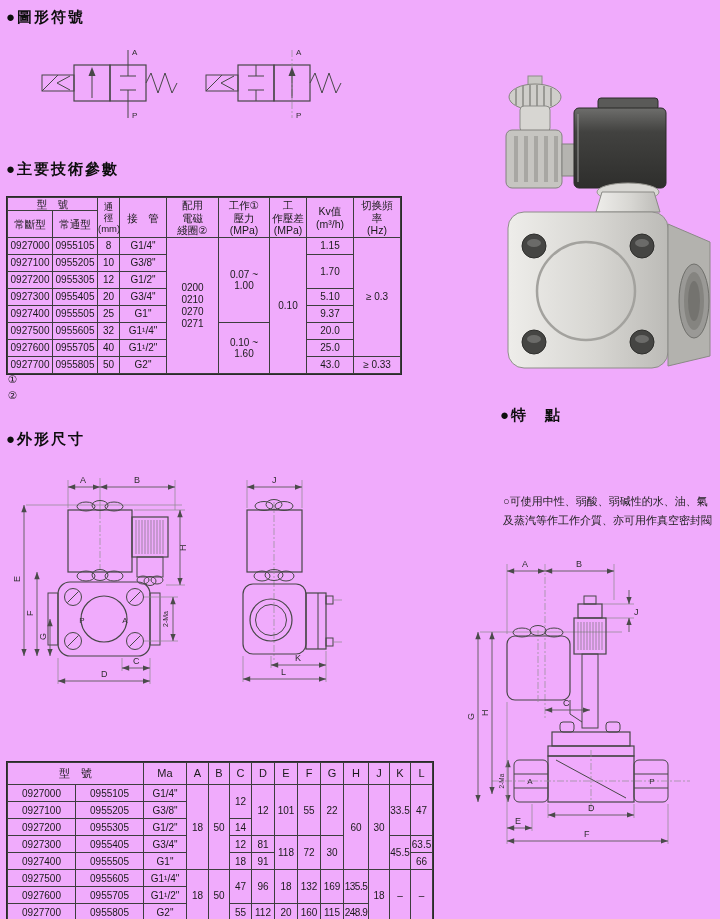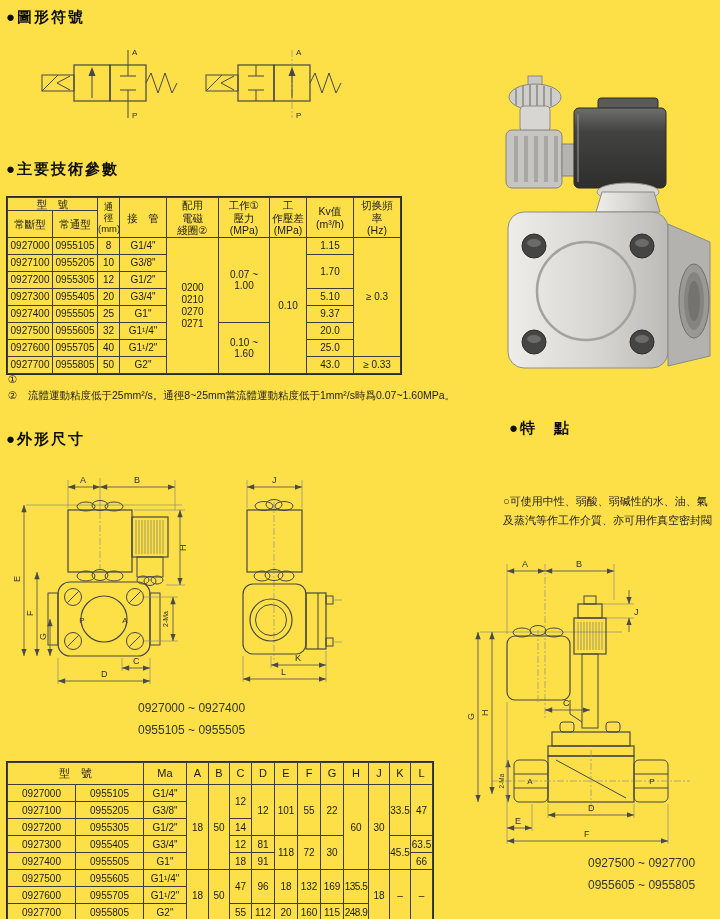--- a/index.html
+++ b/index.html
@@ -1,16 +1,16 @@
 <!DOCTYPE html>
 <html><head>
 <meta charset="utf-8">
 <style>
   html,body{margin:0;padding:0;background:#e9e7e2;}
-  .page{position:relative;width:720px;height:919px;margin:0 auto;background:#fde047;
+  .page{position:relative;width:720px;height:919px;margin:0 auto;background:#f0abfc;
         font-family:"Liberation Sans","DejaVu Sans",sans-serif;color:#1c1c1c;overflow:hidden;}
   .sec-heading{position:absolute;font-size:15px;font-weight:bold;color:#0e0e0e;letter-spacing:2px;white-space:pre;}
   
   table.tech{position:absolute;left:7px;top:197px;width:393px;border-collapse:collapse;table-layout:fixed;}
   table.tech th,table.tech td{border:1px solid #3d3d3d;font-weight:normal;text-align:center;
         vertical-align:middle;padding:0;white-space:pre-line;line-height:1.18;color:#1a1a1a;}
   table.tech th{font-size:10.5px;}
   table.tech td{font-size:10px;height:16px;}
   table.tech{border:1px solid #3d3d3d;outline:1px solid #2a2a2a;}
   table.dimt{position:absolute;left:7px;top:762px;width:425px;border-collapse:collapse;table-layout:fixed;}
@@ -39,21 +39,21 @@
   .ptxt{font-size:8px;fill:#2e2e2e;}
 </style>
 </head>
 <body>
 
 <div class="page">
 
   <div class="sec-heading" style="left:6px;top:8px;">●圖形符號</div>
   <div class="sec-heading" style="left:6px;top:160px;font-family:Liberation Serif, serif;">●主要技術參數</div>
   <div class="sec-heading" style="left:6px;top:430px;">●外形尺寸</div>
-  <div class="sec-heading" style="left:500px;top:419px;margin-left:9px;">●特　點</div>
+  <div class="sec-heading" style="left:500px;top:406px;">●特　點</div>
 
   <svg style="left:30px;top:42px;" width="320" height="92" viewBox="0 0 320 92">
     <g>
       <g transform="translate(12,0)">
         <rect class="lw2" x="0" y="33" width="32" height="16"></rect>
         <line class="lw2" x1="0" y1="49" x2="16" y2="33"></line>
         <path class="lw2" d="M28,34 L15,41 L28,48"></path>
         <rect class="lw" x="32" y="23" width="36" height="36"></rect>
         <rect class="lw" x="68" y="23" width="36" height="36"></rect>
         <line class="lw2" x1="50" y1="56" x2="50" y2="29"></line>
@@ -252,21 +252,20 @@
       </tr>
     </tbody>
   </table>
 
   <div class="notes">
     <div class="note-row">
       <span class="note-mark">①</span>
     </div>
     <div class="note-row">
       <span class="note-mark">②</span>
-      <span>流體運動粘度低于25mm²/s。通徑8~25mm當流體運動粘度低于1mm²/s時爲0.07~1.60MPa。</span>
     </div>
   </div>
 
   <div class="features">○可使用中性、弱酸、弱碱性的水、油、氣
 及蒸汽等作工作介質、亦可用作真空密封閥</div>
 
   <svg style="left:10px;top:460px;" width="350" height="235" viewBox="0 0 350 235">
     <defs>
       <marker id="aE" markerWidth="9" markerHeight="8" refX="8" refY="3" orient="auto">
           <path d="M0,0 L8,3 L0,6 Z" fill="#4a4a4a"></path>
@@ -373,22 +372,20 @@
         <line class="ext" x1="323" y1="182" x2="332" y2="182"></line>
       <line class="ext" x1="316" y1="191" x2="316" y2="222"></line>
         <line class="ext" x1="233" y1="196" x2="233" y2="222"></line>
         <line class="ext" x1="261" y1="196" x2="261" y2="208"></line>
       <line class="dim" x1="261" y1="205" x2="316" y2="205" marker-start="url(#aS)" marker-end="url(#aE)"></line>
       <text class="dtxt" x="285" y="201">K</text>
       <line class="dim" x1="233" y1="219" x2="316" y2="219" marker-start="url(#aS)" marker-end="url(#aE)"></line>
       <text class="dtxt" x="271" y="215">L</text>
     </g>
   </svg>
-  <div class="caption" style="left:138px;top:697px;">0927000 ~ 0927400
-0955105 ~ 0955505</div>
 
   <svg style="left:462px;top:550px;" width="258" height="300" viewBox="0 0 258 300">
     <defs>
       <marker id="aE2" markerWidth="9" markerHeight="8" refX="8" refY="3" orient="auto">
           <path d="M0,0 L8,3 L0,6 Z" fill="#4a4a4a"></path>
         </marker>
       <marker id="aS2" markerWidth="9" markerHeight="8" refX="0" refY="3" orient="auto">
           <path d="M8,0 L0,3 L8,6 Z" fill="#4a4a4a"></path>
         </marker>
     </defs>
@@ -457,22 +454,20 @@
     <line class="dim" x1="86" y1="265" x2="172" y2="265" marker-start="url(#aS2)" marker-end="url(#aE2)"></line>
     <text class="dtxt" x="126" y="261">D</text>
     <line class="ext" x1="45" y1="152" x2="45" y2="294"></line>
       <line class="ext" x1="70" y1="254" x2="70" y2="281"></line>
       <line class="ext" x1="206" y1="254" x2="206" y2="294"></line>
     <line class="dim" x1="45" y1="278" x2="70" y2="278" marker-start="url(#aS2)" marker-end="url(#aE2)"></line>
     <text class="dtxt" x="53" y="274">E</text>
     <line class="dim" x1="45" y1="291" x2="206" y2="291" marker-start="url(#aS2)" marker-end="url(#aE2)"></line>
     <text class="dtxt" x="122" y="287">F</text>
   </svg>
-  <div class="caption" style="left:588px;top:852px;">0927500 ~ 0927700
-0955605 ~ 0955805</div>
 
   <table class="dimt">
     <colgroup>
       <col style="width:68px">
         <col style="width:68px">
         <col style="width:43px">
       <col style="width:22px">
         <col style="width:21px">
         <col style="width:22px">
         <col style="width:23px">

